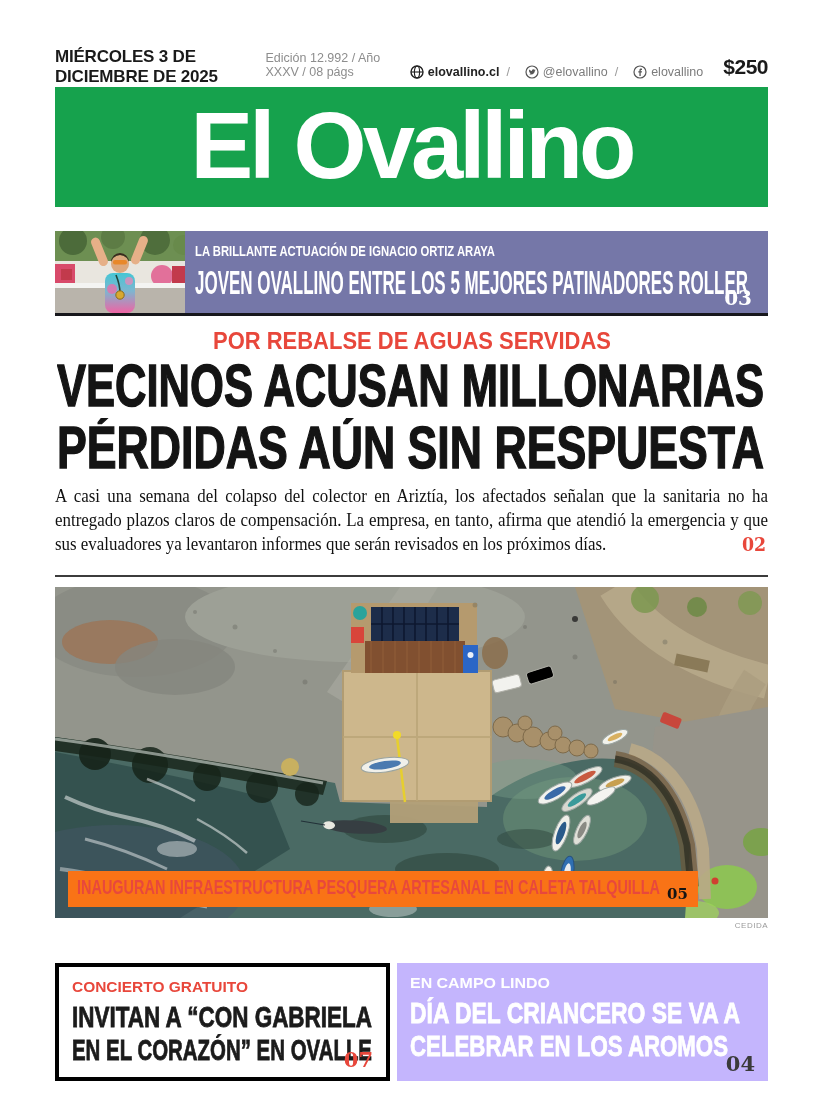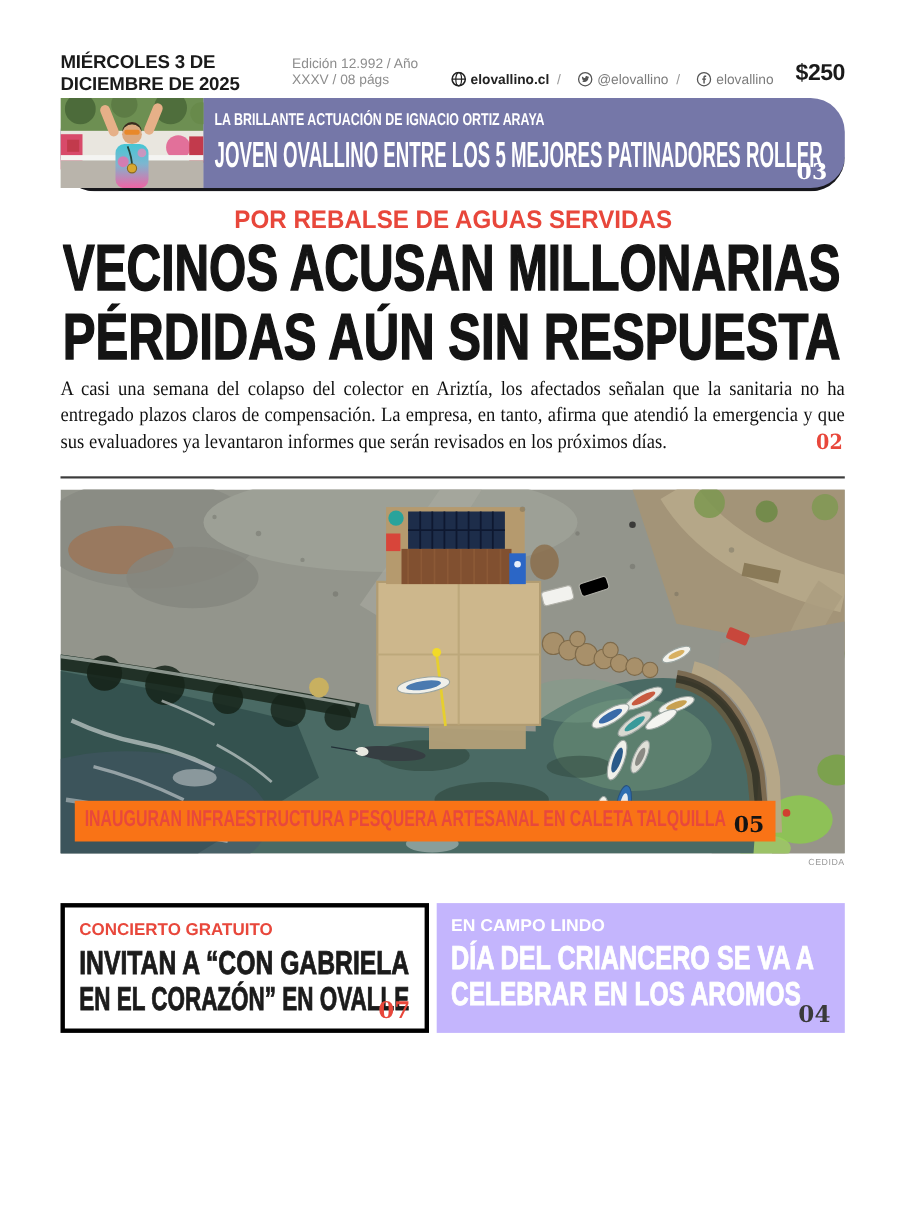--- a/index.html
+++ b/index.html
@@ -18,21 +18,21 @@
   .site{font-size:12.5px;font-weight:bold;color:#222;}
   .handle{font-size:12.5px;color:#7c7c7c;}
   .sep{color:#9a9a9a;font-size:12.5px;margin:0 7px;}
   .price{font-size:21px;font-weight:bold;margin-left:20px;letter-spacing:-0.5px;}
 
   
   .masthead{margin-top:8px;height:120px;text-align:center;}
   .masthead span{font-size:94px;font-weight:bold;color:#fff;line-height:118px;letter-spacing:-4px;}
 
   
-  .banner{margin-top:10px;height:82px;display:flex;border-bottom:3px solid #17171c;border-radius:31px;}
+  .banner{margin-top:24px;height:82px;display:flex;border-bottom:3px solid #17171c;}
   .banner-photo{width:130px;height:82px;flex:none;}
   .banner-text{flex:1;position:relative;padding:11px 16px 0 10px;}
   .banner-page{position:absolute;right:16px;bottom:3px;color:#fff;
                font-family:"DejaVu Serif",serif;font-weight:bold;font-size:20px;}
 
   .svgtext{display:block;}
   .svgtext text{font-family:"Liberation Sans",sans-serif;font-weight:bold;}
   .center{margin:0 auto;}
 
   
@@ -45,21 +45,21 @@
              font-weight:bold;font-size:19px;}
   .red{color:#E8473B;}
 
   .rule{border:none;border-top:2px solid #3c3c3c;margin:12px 0 0 0;}
 
   
   .photo{position:relative;margin-top:10px;width:713px;height:331px;}
   .photo svg.art{display:block;}
   .caption{position:absolute;left:13px;bottom:11px;background:#f97316;display:flex;
            align-items:baseline;padding:5px 10px 4px 9px;text-align:center;}
-  .caption-page{font-family:"DejaVu Serif",serif;font-weight:bold;font-size:20px;
+  .caption-page{font-family:"DejaVu Serif",serif;font-weight:bold;font-size:15px;
                 color:#141414;margin-left:7px;}
   .credit{text-align:right;font-size:8px;color:#9a9a9a;letter-spacing:0.5px;margin-top:3px;}
 
   
   .bottom-row{display:flex;gap:7px;margin-top:33px;}
   .box{position:relative;height:118px;box-sizing:border-box;padding:11px 12px 0 13px;}
   .box-left{width:343px;background:#fff;border:4px solid #000000;}
   .box-right{width:414px;background:#c4b5fd;}
   .box .pagenum{position:absolute;right:13px;bottom:5px;font-family:"DejaVu Serif",serif;
                 font-weight:bold;font-size:21px;}
@@ -107,20 +107,23 @@
                 <circle cx="7" cy="7" r="6" fill="none" stroke="#555" stroke-width="1.2"></circle>
                 <path d="M7.7 11V7.6h1.1l.2-1.3H7.7v-.8c0-.4.1-.6.6-.6h.7V3.7c-.1 0-.5-.1-1-.1-1 0-1.6.6-1.6 1.7v1H5.3v1.3h1.1V11z" fill="#555"></path>
               </svg>
           </span>
           <span class="handle">elovallino</span>
         </span>
         <span class="price">$250</span>
       </div>
     </header>
 
+    <div class="masthead" style="background:#16A24D;">
+      <span>El Ovallino</span>
+    </div>
 
     <section class="banner" style="background:#7577A8;">
       <div class="banner-photo">
         <svg width="130" height="82" viewBox="0 0 130 82">
           <rect width="130" height="82" fill="#cfd4c8"></rect>
           <rect x="0" y="0" width="130" height="30" fill="#6d8f52"></rect>
           <circle cx="18" cy="10" r="14" fill="#4c6b3a"></circle>
             <circle cx="58" cy="6" r="12" fill="#5d7c45"></circle>
           <circle cx="100" cy="9" r="15" fill="#4f6e3c"></circle>
             <circle cx="128" cy="14" r="10" fill="#688a4b"></circle>

